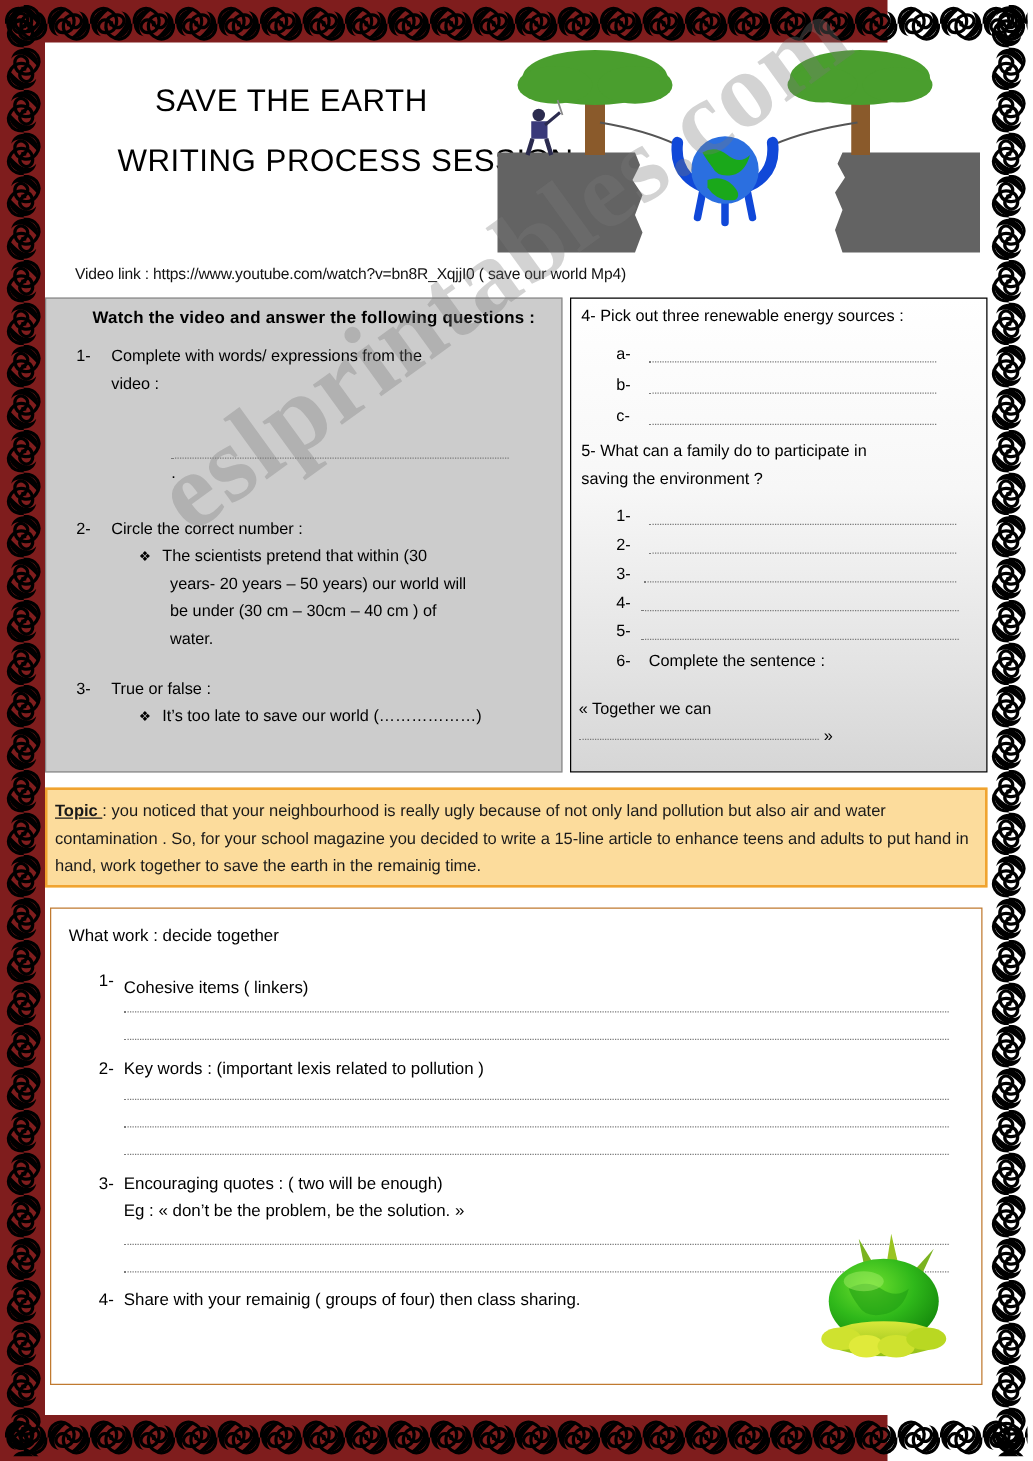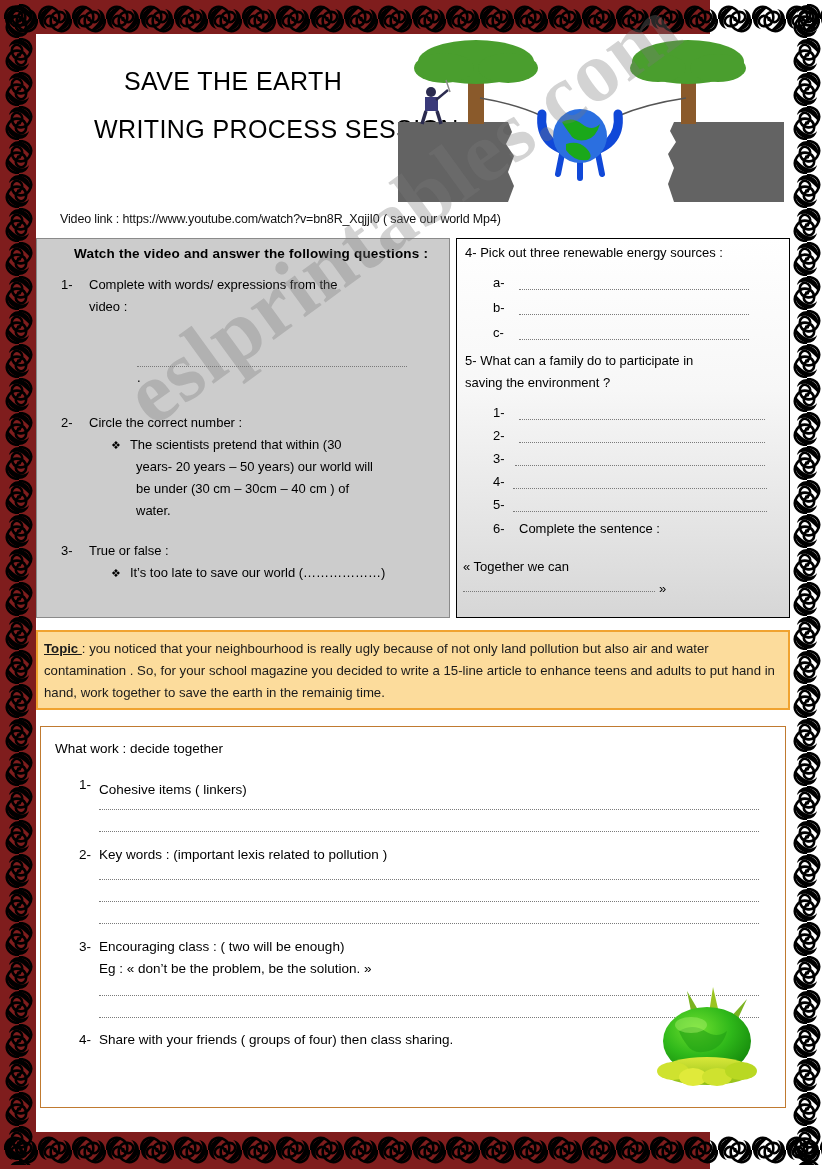--- a/index.html
+++ b/index.html
@@ -1553,27 +1553,27 @@
         <div class="rule-dot abs" style="left:58px; top:82px; width:660px;"></div>
         <div class="rule-dot abs" style="left:58px; top:104px; width:660px;"></div>
 
         <div class="pw-text abs" style="left:38px; top:120px;">2-</div>
         <div class="pw-text abs" style="left:58px; top:120px;">Key words : (important lexis related to pollution )</div>
         <div class="rule-dot abs" style="left:58px; top:152px; width:660px;"></div>
         <div class="rule-dot abs" style="left:58px; top:174px; width:660px;"></div>
         <div class="rule-dot abs" style="left:58px; top:196px; width:660px;"></div>
 
         <div class="pw-text abs" style="left:38px; top:212px;">3-</div>
-        <div class="pw-text abs" style="left:58px; top:212px;">Encouraging class : ( two will be enough)</div>
+        <div class="pw-text abs" style="left:58px; top:212px;">Encouraging quotes : ( two will be enough)</div>
         <div class="pw-text abs" style="left:58px; top:234px;">Eg : « don’t  be the problem, be the solution. »</div>
         <div class="rule-dot abs" style="left:58px; top:268px; width:660px;"></div>
         <div class="rule-dot abs" style="left:58px; top:290px; width:660px;"></div>
 
         <div class="pw-text abs" style="left:38px; top:305px;">4-</div>
-        <div class="pw-text abs" style="left:58px; top:305px;">Share with your friends ( groups of four) then class sharing.</div>
+        <div class="pw-text abs" style="left:58px; top:305px;">Share with your remainig ( groups of four) then class sharing.</div>
 
         <svg id="globe-art" viewBox="0 0 140 108">
           <defs>
             <radialGradient id="gg" cx="38%" cy="32%" r="72%">
               <stop offset="0%" stop-color="#6fe02f"></stop>
               <stop offset="55%" stop-color="#2fb81a"></stop>
               <stop offset="100%" stop-color="#158a0c"></stop>
             </radialGradient>
             <linearGradient id="lg" x1="0" y1="0" x2="0" y2="1">
               <stop offset="0%" stop-color="#d9e83a"></stop>

